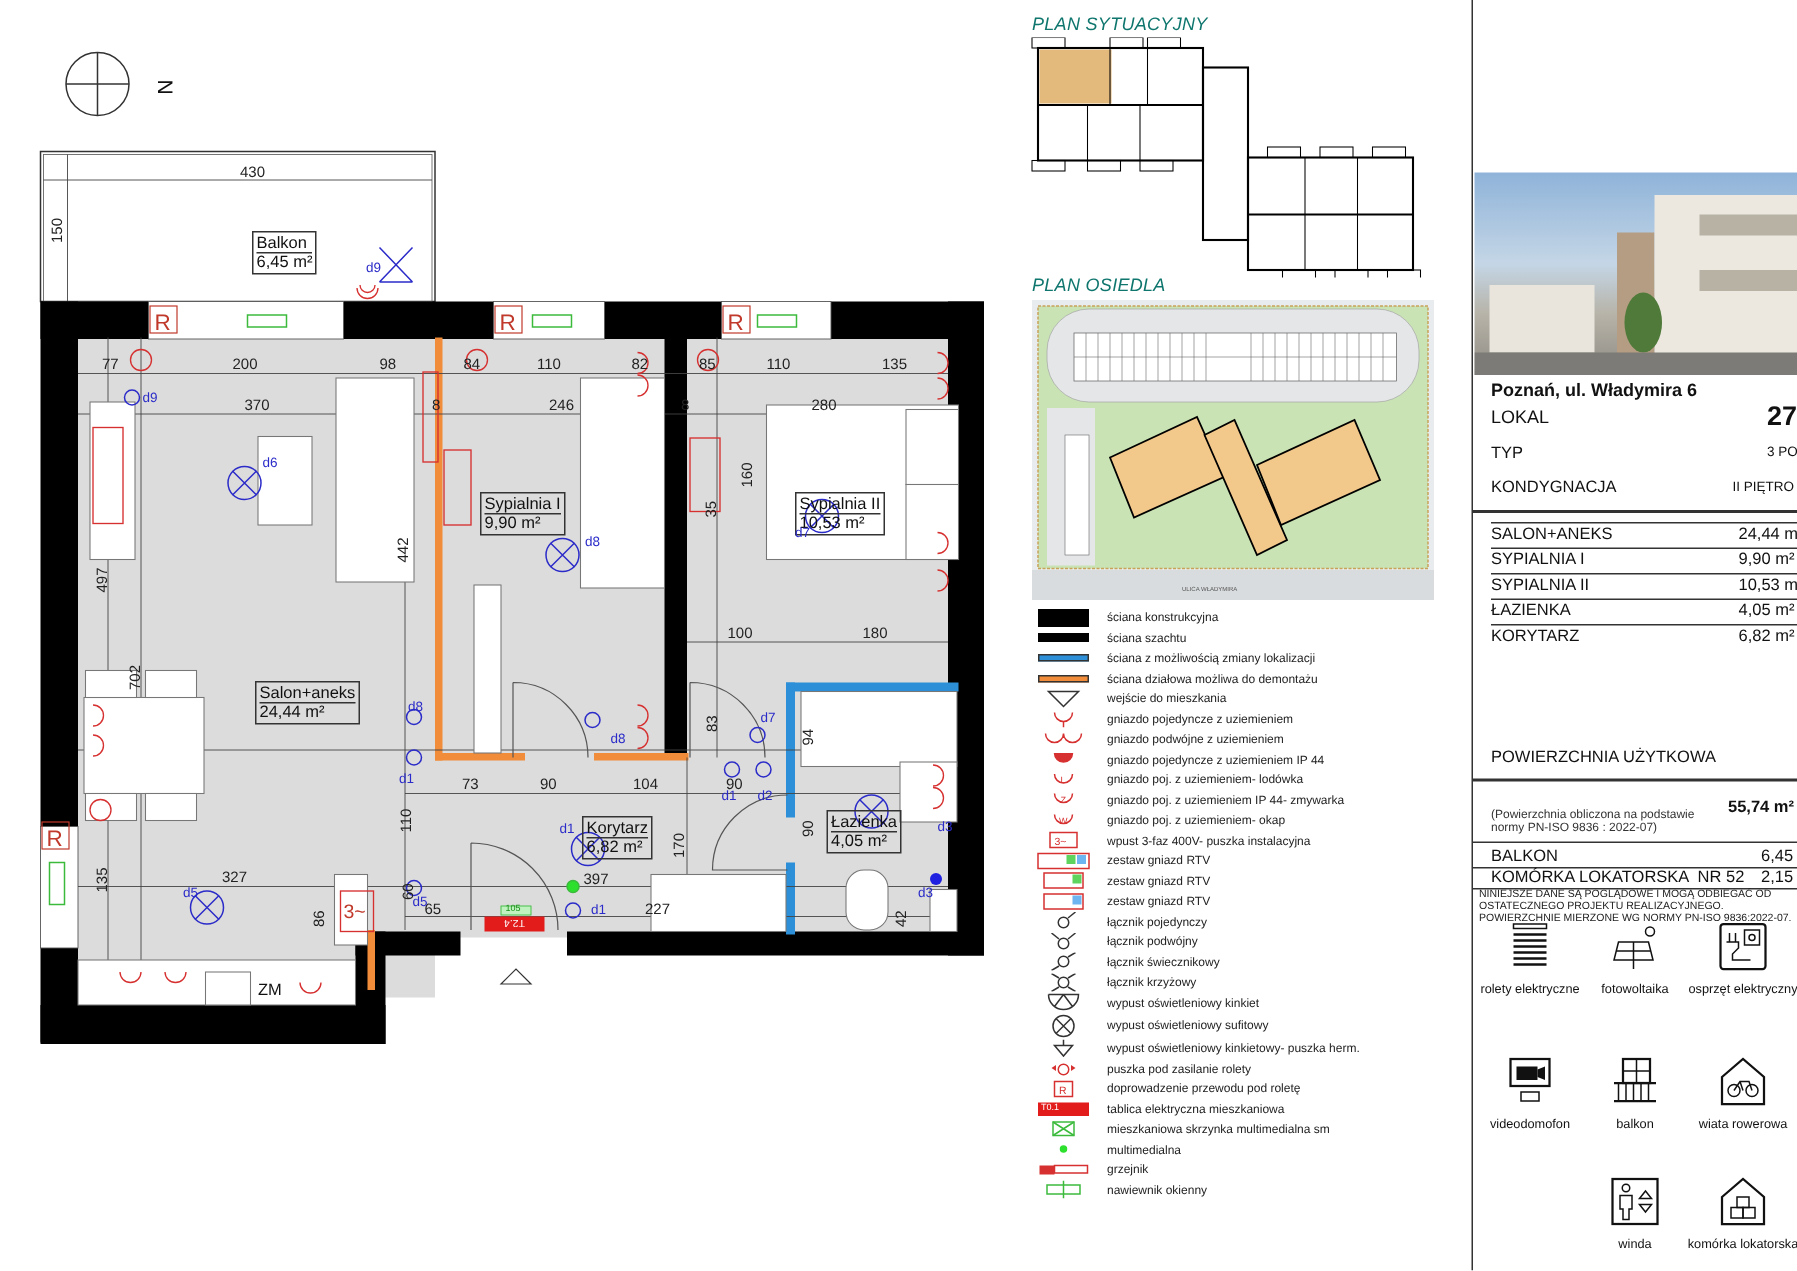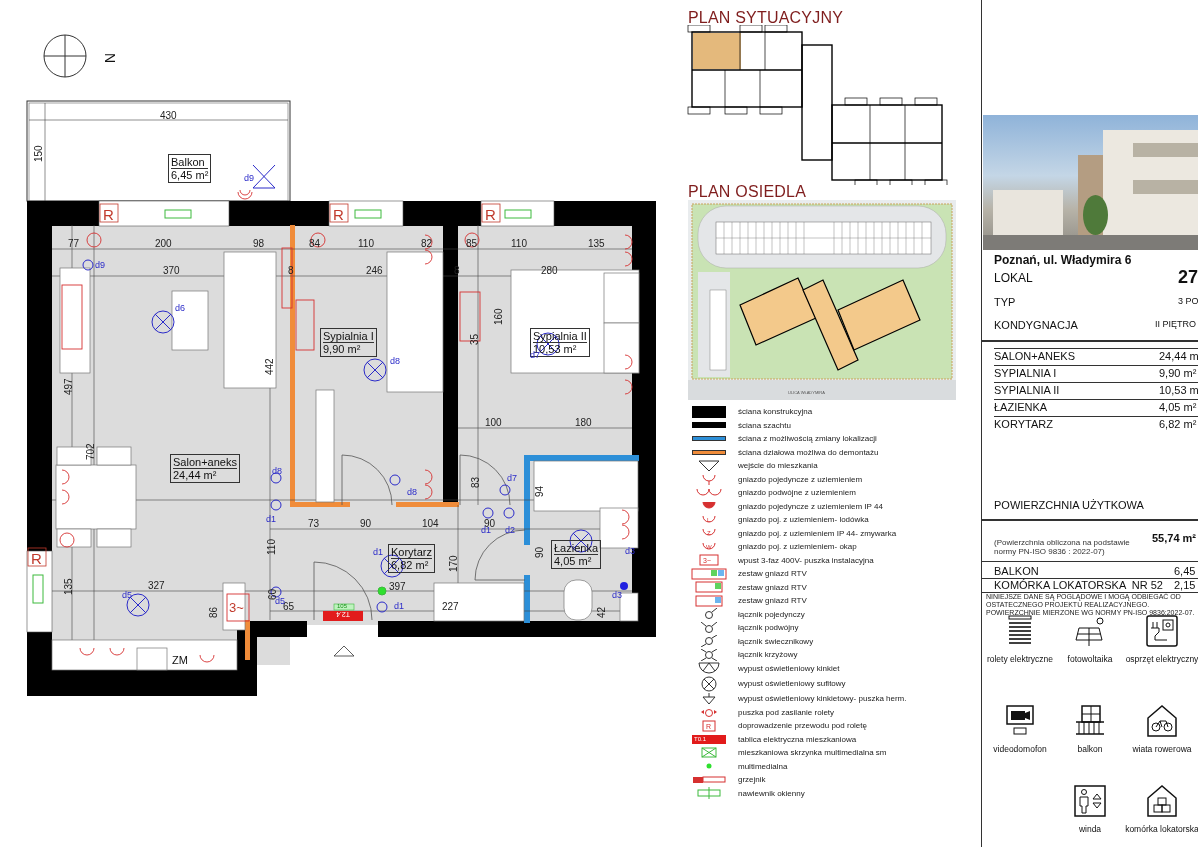--- a/index.html
+++ b/index.html
@@ -6,21 +6,21 @@
   body { width: 1198px; height: 847px; background: #ffffff; position: relative; overflow: hidden; font-family: "Liberation Sans", sans-serif; color: #111; }
   .abs { position: absolute; }
   
   #plan { position: absolute; left: 0; top: 0; width: 680px; height: 847px; }
   .room-label { position: absolute; background: rgba(255,255,255,0.0); border: 1px solid #333; font-size: 11px; line-height: 12px; padding: 1px 2px; color: #111; }
   .room-label .n { display: block; border-bottom: 1px solid #333; }
   .dim { position: absolute; font-size: 10px; color: #222; }
   .dimv { position: absolute; font-size: 10px; color: #222; transform: rotate(-90deg); transform-origin: left top; }
   .dlabel { position: absolute; font-size: 9px; color: #2b2bc9; }
   
-  .section-title { position: absolute; font-size: 16px; letter-spacing: 0.2px; color: #7f1d1d; }
+  .section-title { position: absolute; font-size: 12px; letter-spacing: 0.2px; color: #0f766e; font-style: italic; }
   #legend { position: absolute; left: 688px; top: 405px; width: 290px; }
   #legend .title { font-size: 12px; margin-bottom: 4px; }
   .leg-row { display: flex; align-items: center; height: 13.5px; }
   .leg-sym { width: 42px; height: 13px; display: flex; align-items: center; justify-content: center; flex: none; }
   .leg-txt { font-size: 8px; margin-left: 8px; color: #222; white-space: nowrap; }
   
   #panel { position: absolute; left: 981px; top: 0; width: 217px; height: 847px; border-left: 1px solid #333; }
   .brand { position: absolute; left: 0; top: 0; width: 217px; height: 115px; }
   .photo { position: absolute; left: 1px; top: 115px; width: 216px; height: 135px; overflow: hidden; background: linear-gradient(180deg, #8fb3d9 0%, #c4d6e6 45%, #b7b3a8 70%, #8e8b84 100%); }
   .kv { position: absolute; left: 12px; right: 0; font-size: 12px; display: flex; justify-content: space-between; }
@@ -272,21 +272,21 @@
   <div class="dim" style="left:484px;top:518px">90</div>
   <div class="dimv" style="left:534px;top:558px">90</div>
   <div class="dimv" style="left:266px;top:555px">110</div>
   <div class="dimv" style="left:448px;top:572px">170</div>
   <div class="dim" style="left:148px;top:580px">327</div>
   <div class="dimv" style="left:63px;top:595px">135</div>
   <div class="dimv" style="left:208px;top:618px">86</div>
   <div class="dimv" style="left:267px;top:600px">60</div>
   <div class="dim" style="left:283px;top:601px">65</div>
   <div class="dim" style="left:389px;top:581px">397</div>
-  <div class="dim" style="left:442px;top:601px">227</div>
+  <div class="dim" style="left:430px;top:601px">227</div>
   <div class="dimv" style="left:596px;top:618px">42</div>
 
   <div class="dlabel" style="left:244px;top:173px">d9</div>
   <div class="dlabel" style="left:95px;top:260px">d9</div>
   <div class="dlabel" style="left:175px;top:303px">d6</div>
   <div class="dlabel" style="left:390px;top:356px">d8</div>
   <div class="dlabel" style="left:530px;top:350px">d7</div>
   <div class="dlabel" style="left:272px;top:466px">d8</div>
   <div class="dlabel" style="left:266px;top:514px">d1</div>
   <div class="dlabel" style="left:407px;top:487px">d8</div>

